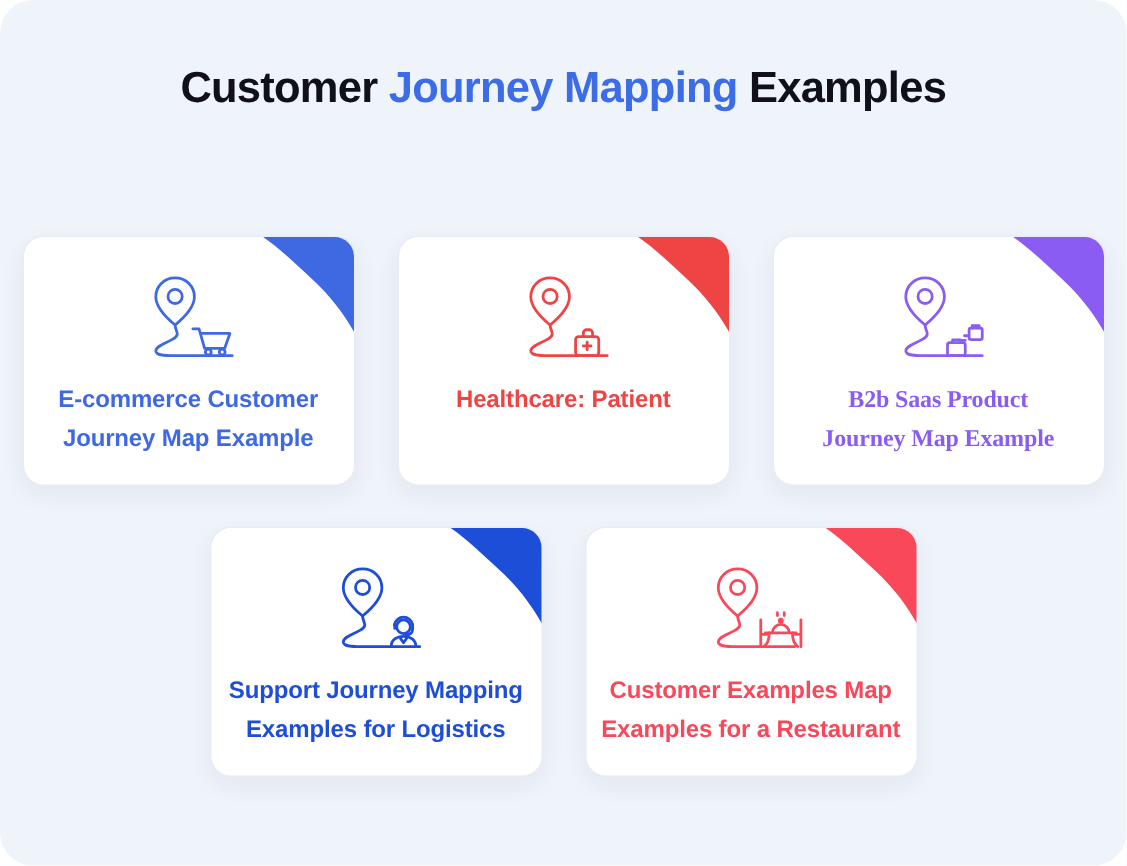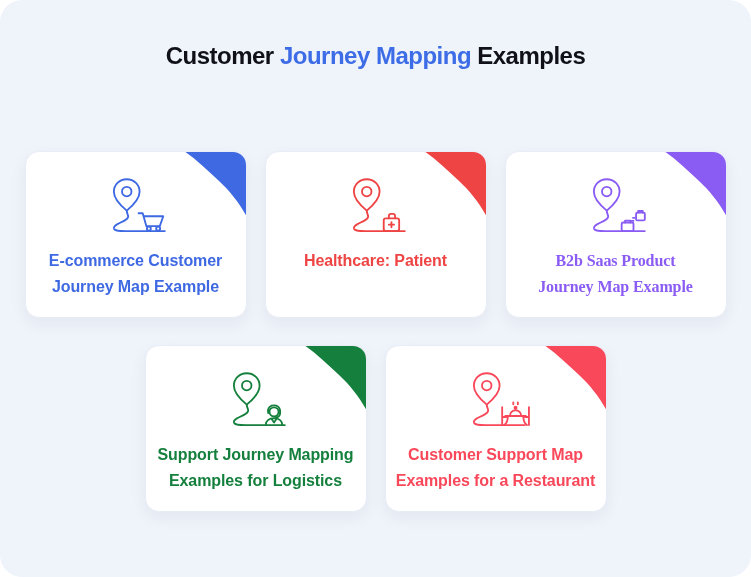--- a/index.html
+++ b/index.html
@@ -13,32 +13,32 @@
     width: 751px;
     height: 577px;
     border-radius: 22px;
     overflow: hidden;
     box-sizing: border-box;
   }
   .page-title {
     margin: 0;
     padding-top: 42px;
     text-align: center;
-    font-size: 24px;
+    font-size: 29px;
     line-height: 1.2;
     font-weight: 800;
     letter-spacing: -0.5px;
   }
   .rows {
     margin-top: 80px;
   }
   .card-row {
     display: flex;
     justify-content: center;
-    gap: 18px;
+    gap: 28px;
   }
   .card-row.second {
     margin-top: 27px;
   }
   .card {
     position: relative;
     width: 222px;
     height: 167px;
     background: #ffffff;
     border: 1px solid #e8ecf5;
@@ -152,21 +152,21 @@
         <div class="card-title">
           <span class="line">B2b Saas Product</span>
           <span class="line">Journey Map Example</span>
         </div>
       </div>
 
     </div>
 
     <div class="card-row second">
 
-      <div class="card" style="color: #15803d;">
+      <div class="card" style="color: #1d4ed8;">
         <svg class="corner-deco" viewBox="0 0 76 70" aria-hidden="true">
           <path d="M13 0 H76 V66 C68.5 52.5 59.5 40.5 47 29 C35.5 18.5 25 8 13 0 Z" fill="currentColor"></path>
         </svg>
         <span class="icon-wrap">
           <svg viewBox="0 0 68 58" fill="none" stroke="currentColor" stroke-width="1.8" stroke-linecap="round" stroke-linejoin="round">
             <path d="M25 3c7.2 0 12.5 5.5 12.5 12.2 0 7-6.8 13.6-12.5 18.3-5.7-4.7-12.5-11.3-12.5-18.3C12.5 8.5 17.8 3 25 3Z"></path>
             <circle cx="25" cy="15" r="4.6"></circle>
             <path d="M25 33.5 C25 37.5 29 39.5 23.5 42.7 C17.5 46.2 11.8 47.5 12.6 50.8 C13.3 53.4 18.4 53.4 24 53.4 L62 53.4"></path>
             <circle cx="51.5" cy="40.5" r="4.4"></circle>
             <path d="M45.6 39.2a6 6 0 0 1 11.8 0"></path>
@@ -193,20 +193,20 @@
             <path d="M25 33.5 C25 37.5 29 39.5 23.5 42.7 C17.5 46.2 11.8 47.5 12.6 50.8 C13.3 53.4 18.4 53.4 24 53.4 L62 53.4"></path>
             <path d="M43 44.5h20"></path>
             <path d="M45.5 44.5c0 4.5-1.2 7.2-3.5 8.9M60.5 44.5c0 4.5 1.2 7.2 3.5 8.9"></path>
             <path d="M47.5 44.5a5.5 5.5 0 0 1 11 0"></path>
             <circle cx="53" cy="36.6" r="1"></circle>
             <path d="M50.8 33.2v-1.8M55.2 33.2v-1.8"></path>
             <path d="M40 36v17.4M66 36v17.4M40 45.5h4M62 45.5h4"></path>
           </svg>
         </span>
         <div class="card-title">
-          <span class="line">Customer Support Map</span>
+          <span class="line">Customer Examples Map</span>
           <span class="line">Examples for a Restaurant</span>
         </div>
       </div>
 
     </div>
   </div>
 </div>
 
 </body></html>

